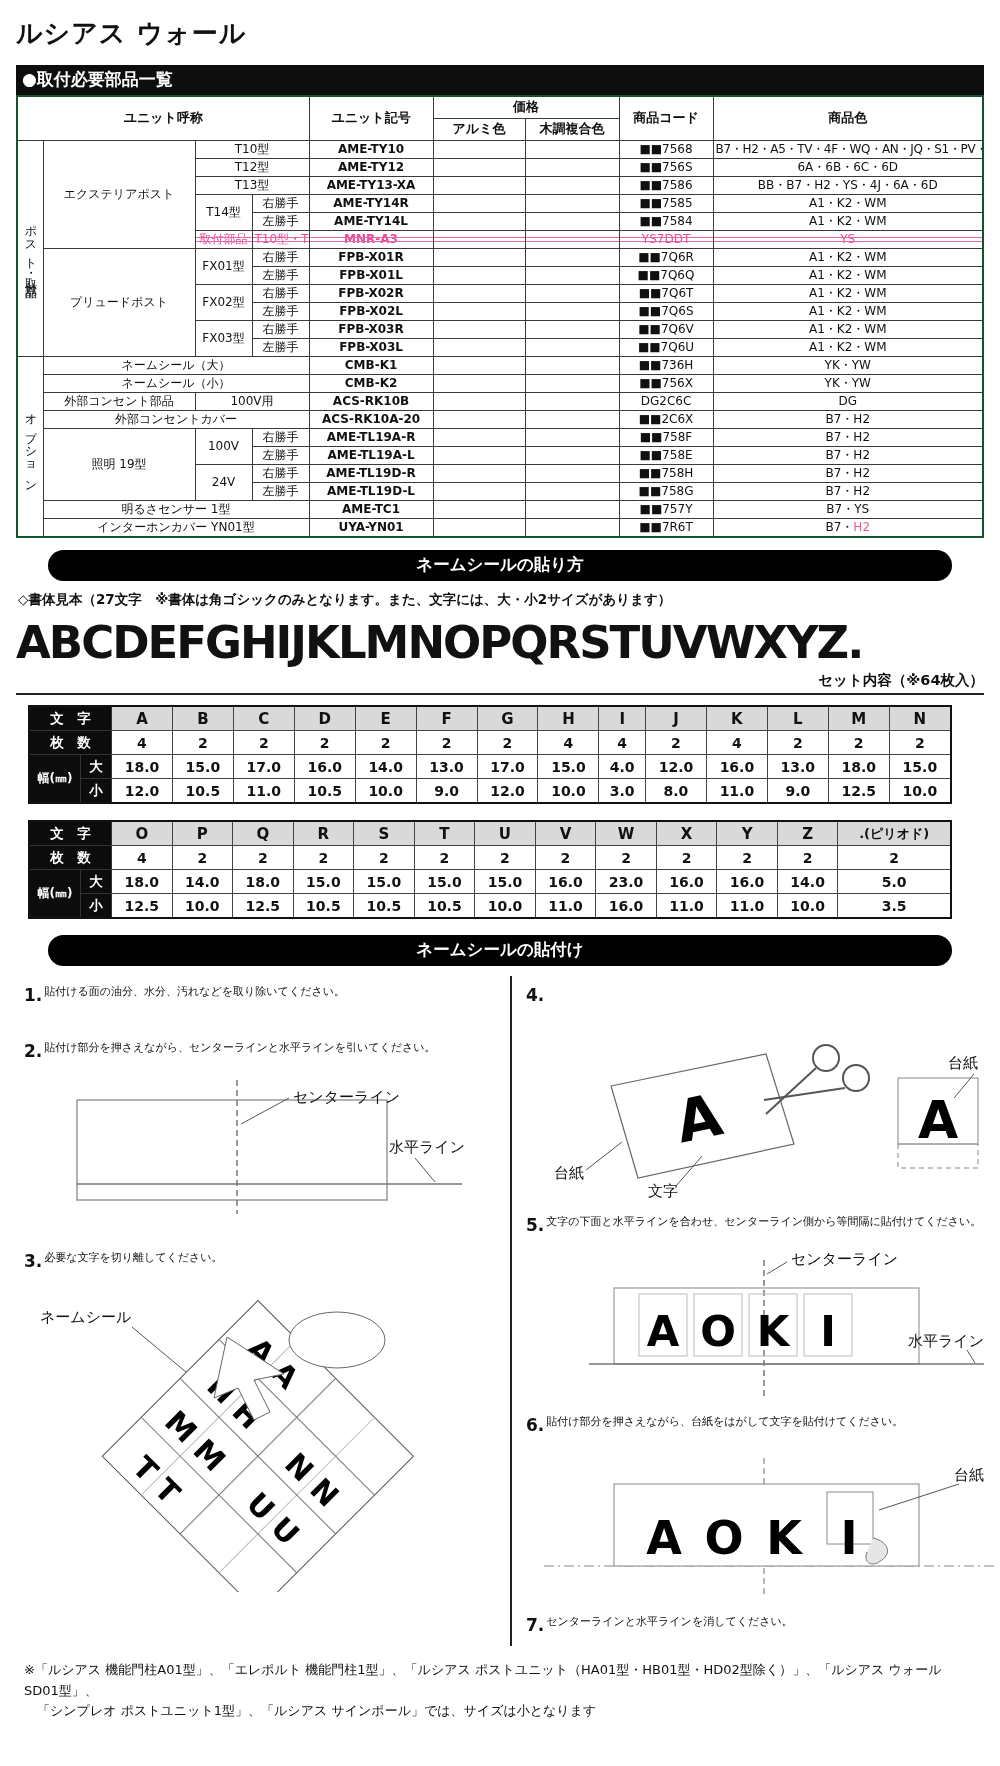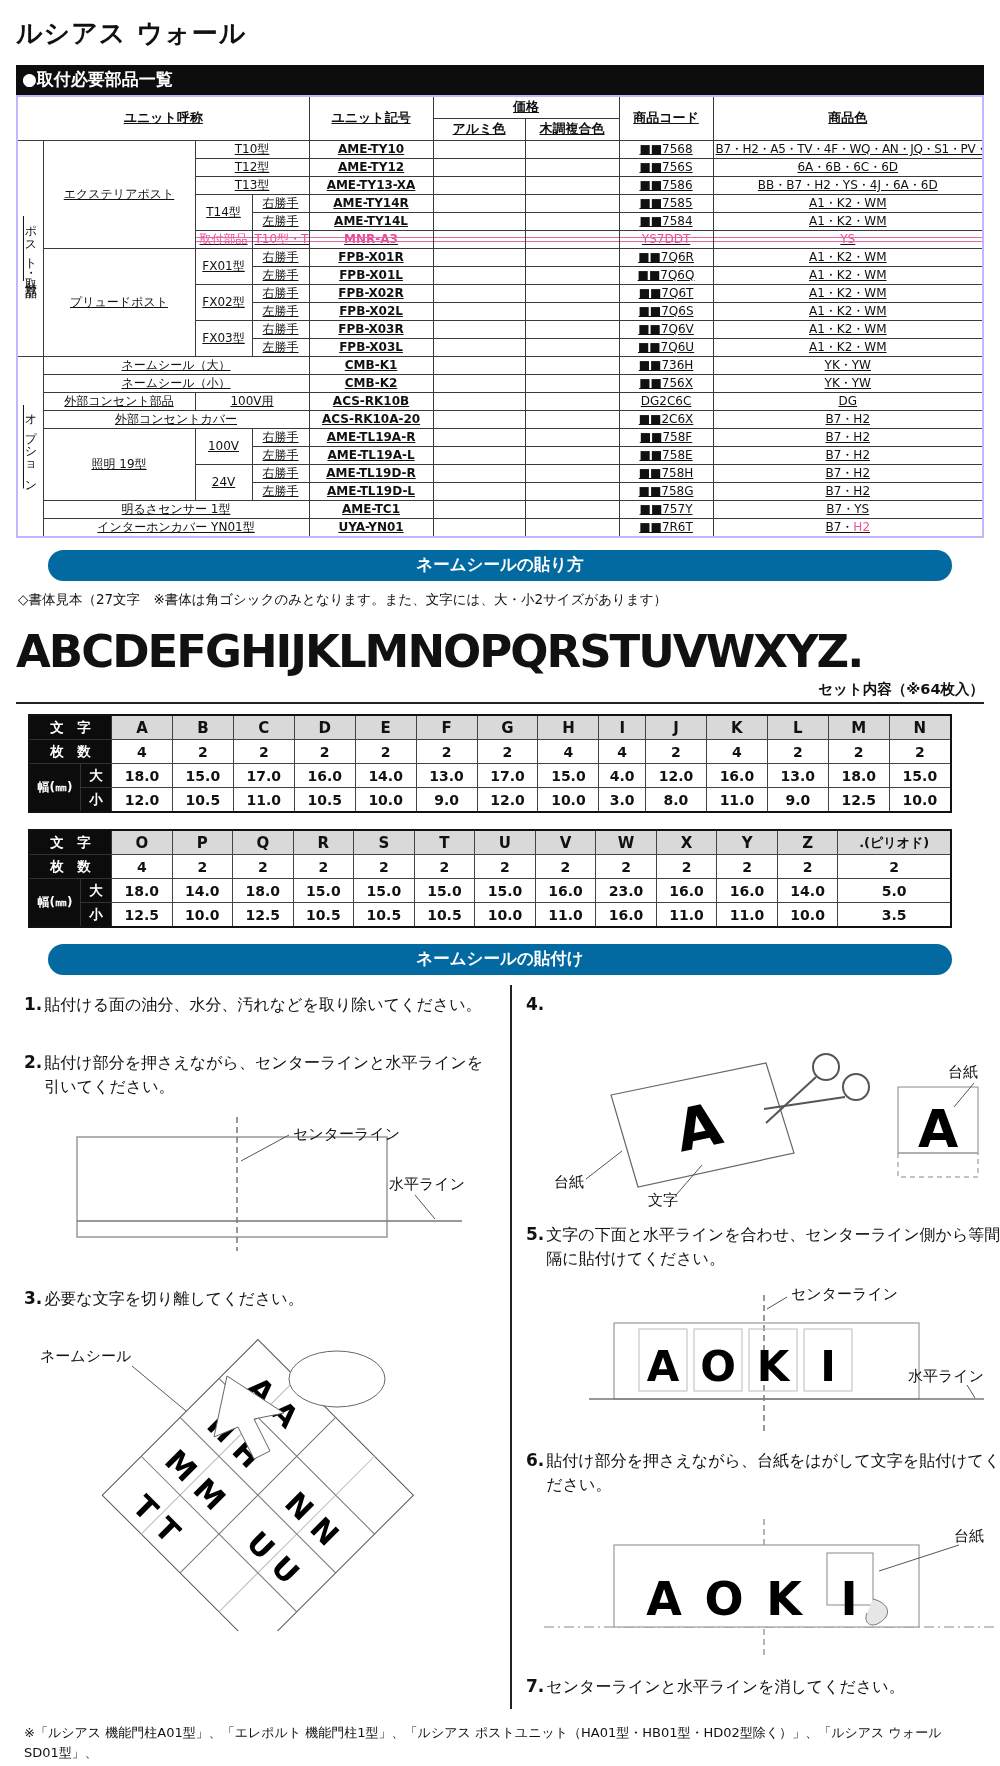--- a/index.html
+++ b/index.html
@@ -3,54 +3,54 @@
 <meta charset="utf-8">
 <style>
   html,body{margin:0;padding:0;background:#fff;}
   body{width:1000px;min-height:1766px;font-family:"DejaVu Sans","Liberation Sans",sans-serif;color:#111;}
   .page{padding:12px 16px 8px 16px;}
 
   .title{font-size:26px;font-weight:bold;margin:4px 0 14px 0;letter-spacing:1px;}
 
   .sec-bar{background:#0d0d0d;color:#fff;font-weight:bold;font-size:17px;padding:3px 8px 4px 6px;}
 
-  table.parts{border-collapse:collapse;width:100%;table-layout:fixed;border:2px solid #c4b5fd;text-decoration:underline;}
+  table.parts{border-collapse:collapse;width:100%;table-layout:fixed;border:2px solid #14532d;}
   .parts th,.parts td{border:1px solid #3a3a3a;font-size:12px;text-align:center;padding:0 2px;height:17px;line-height:1.12;overflow:hidden;white-space:nowrap;}
   .parts thead th{font-weight:bold;font-size:13px;height:21px;}
   .vert{writing-mode:vertical-rl;text-orientation:upright;font-size:12px;letter-spacing:3px;padding:2px 0;}
   .name-cell{font-size:12.5px;}
   .code-cell{text-align:left;font-weight:bold;font-size:13px;padding-left:4px;}
   .colors-xs{font-size:9px;letter-spacing:-0.3px;}
   .colors-sm{font-size:10.5px;margin-top:44px;}
   .tiny{font-size:9px;}
   tr.struck td{position:relative;}
   tr.struck td::after{content:"";position:absolute;left:-2px;right:-2px;top:6px;height:3px;border-top:1.5px solid #e06aa0;border-bottom:1.5px solid #e06aa0;pointer-events:none;}
 
-  .pill{background:#0369a1;color:#fff;text-align:center;font-weight:bold;font-size:16.5px;border-radius:16px;padding:4px 0 5px 0;margin:12px 32px 10px 32px;}
-
-  .font-note{font-size:13.5px;font-weight:normal;margin:10px 0 16px 2px;}
+  .pill{background:#000000;color:#fff;text-align:center;font-weight:bold;font-size:16.5px;border-radius:16px;padding:4px 0 5px 0;margin:12px 32px 10px 32px;}
+
+  .font-note{font-size:13.5px;font-weight:bold;margin:10px 0 7px 2px;}
   .alphabet{font-size:45px;font-weight:bold;letter-spacing:-2px;white-space:nowrap;margin:4px 0 0 0;}
   .set-label{font-size:14.5px;font-weight:bold;border-bottom:2px solid #222;padding:0 0 3px 2px;margin:2px 0 10px 0;text-align:right;}
 
   table.seal{border-collapse:collapse;border:2px solid #111;width:calc(100% - 44px);margin:0 28px 16px 12px;}
   .seal th{background:#0c0c0c;color:#fff;font-weight:bold;font-size:13.5px;border:1px solid #333;height:23px;padding:0 4px;}
   .seal th.lab{width:66px;}
   .seal th.wlab{width:42px;font-size:12px;}
   .seal th.sz{width:22px;}
   .seal td{border:1px solid #444;text-align:center;font-weight:bold;font-size:14px;height:23px;padding:0 3px;}
   .seal tr.letters td{background:#d9d9d9;font-size:15px;}
   .seal tr.letters td:last-child{font-size:13px;}
   .seal.t1 tr.letters td:last-child{font-size:15px;}
 
   .steps{display:grid;grid-template-columns:490px 1fr;margin:2px 0 0 4px;}
   .col-left{padding:4px 20px 0 4px;}
   .col-right{border-left:2px solid #222;padding:4px 0 0 14px;}
   .step{display:flex;margin:4px 0 10px 0;}
   .step-num{font-weight:bold;font-size:17px;line-height:1.3;margin-right:2px;}
-  .step-text{font-size:16px;line-height:1.5;}
+  .step-text{font-size:11px;line-height:1.5;}
   .diagram{display:block;margin:4px auto 8px auto;}
   svg text.jl{font-size:15px;fill:#111;}
   svg .ln{stroke:#555;stroke-width:1;}
   svg .art{stroke:#666;fill:#fff;}
 
   .footnote{font-size:13px;line-height:1.55;margin:14px 8px 0 8px;}
 </style>
 </head>
 <body>
 

